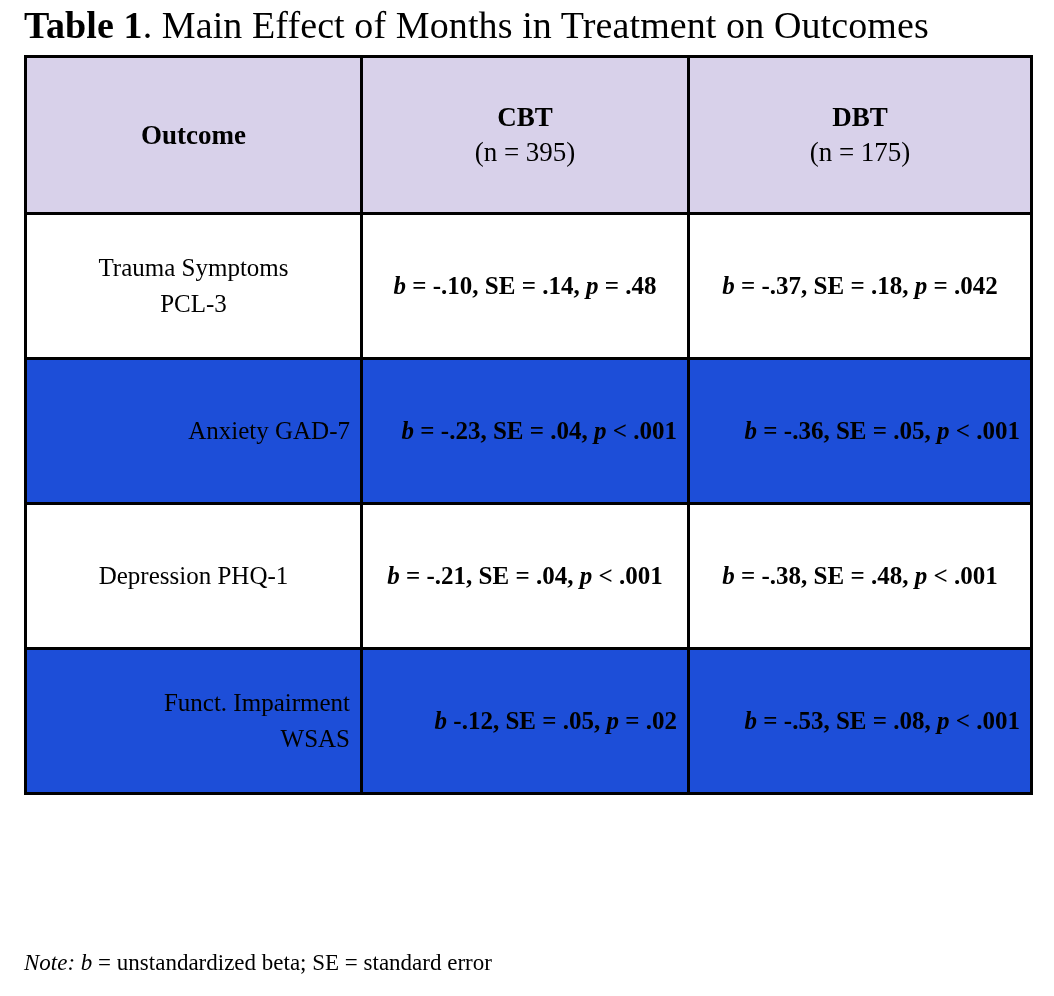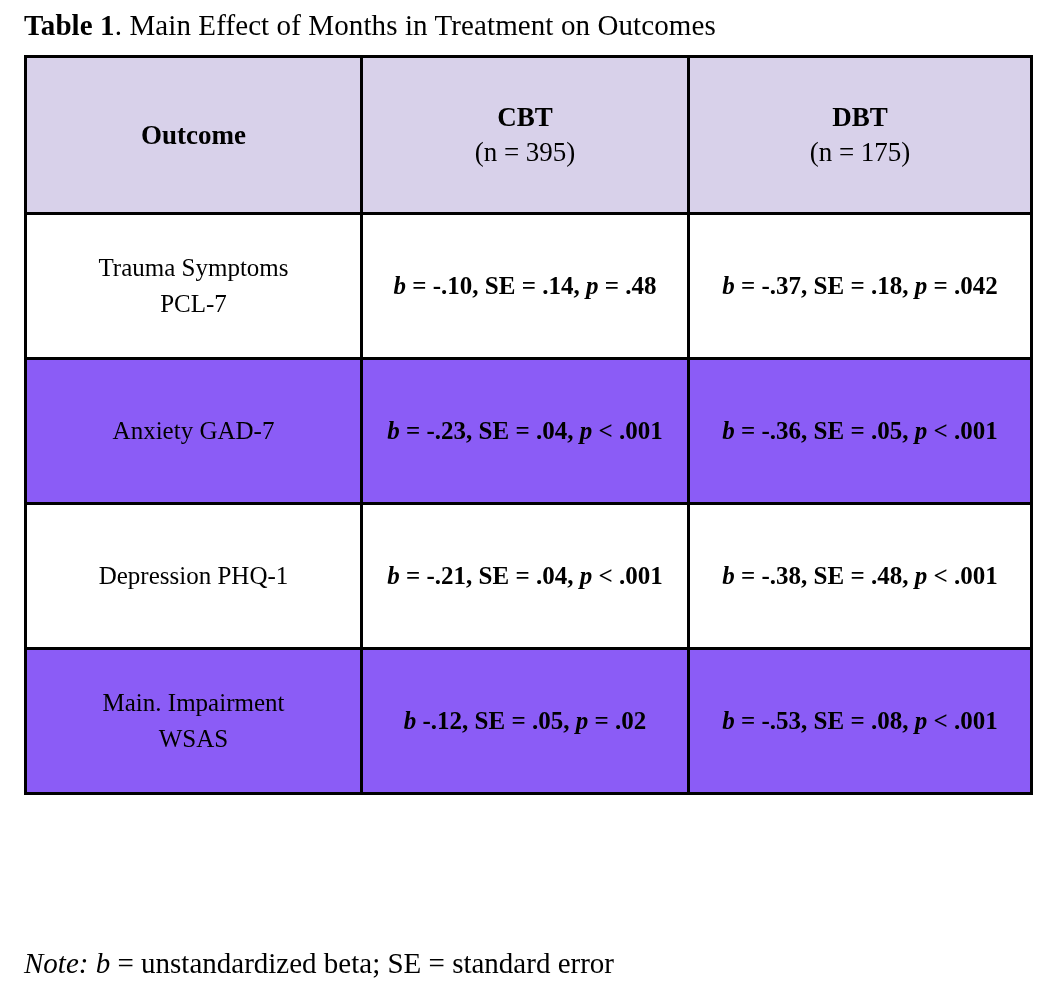--- a/index.html
+++ b/index.html
@@ -23,21 +23,21 @@
     height: 996px;
     box-sizing: border-box;
   }
 
   
   .table-caption {
     position: absolute;
     left: 24px;
     top: 6px;
     width: 1006px;
-    font-size: 29px;
+    font-size: 38px;
     line-height: 38px;
     white-space: nowrap;
     letter-spacing: 0.1px;
   }
   .table-caption .caption-label { font-weight: bold; }
   .table-caption .caption-text  { font-weight: normal; }
 
   
   .table-wrap {
     position: absolute;
@@ -71,38 +71,38 @@
     font-size: 27px;
     line-height: 35px;
     font-weight: bold;
   }
   .hdr-stack { display: block; }
   .hdr-main { display: block; font-weight: bold; }
   .hdr-sub  { display: block; font-weight: normal; }
 
   
   tbody tr.data-row td { height: 145px; font-size: 25px; line-height: 36px; }
-  tbody tr.row-shaded td { background: #8b5cf6; }
+  tbody tr.row-shaded td { background: #1d4ed8; text-align: right; }
   tbody tr.row-plain  td { background: #ffffff; }
 
   td.outcome-cell { font-weight: normal; font-size: 25px; line-height: 34px; }
   td.stat-cell    { font-weight: bold; }
 
   .lbl-line { display: block; }
 
   
   .mv { font-style: italic; }
 
   
   .table-note {
     position: absolute;
     left: 24px;
     top: 946px;
     width: 1006px;
-    font-size: 29px;
+    font-size: 23px;
     line-height: 34px;
     white-space: nowrap;
   }
   .table-note .note-lead { font-style: italic; }
   .table-note .mv { font-style: italic; }
 </style>
 </head>
 <body>
 
 <div class="page">
@@ -137,21 +137,21 @@
               <span class="hdr-sub">(n = 175)</span>
             </span>
           </th>
         </tr>
       </thead>
       <tbody>
 
         <tr class="data-row row-plain">
           <td class="outcome-cell">
             <span class="lbl-line">Trauma Symptoms</span>
-            <span class="lbl-line">PCL-7</span>
+            <span class="lbl-line">PCL-3</span>
           </td>
           <td class="stat-cell">
             <span class="mv">b</span><span> = -.10, SE = .14,</span> <span class="mv">p</span><span> = .48</span>
           </td>
           <td class="stat-cell">
             <span class="mv">b</span><span> = -.37, SE = .18,</span> <span class="mv">p</span><span> = .042</span>
           </td>
         </tr>
 
         <tr class="data-row row-shaded">
@@ -173,21 +173,21 @@
           <td class="stat-cell">
             <span class="mv">b</span><span> = -.21, SE = .04,</span> <span class="mv">p</span><span> &lt; .001</span>
           </td>
           <td class="stat-cell">
             <span class="mv">b</span><span> = -.38, SE = .48,</span> <span class="mv">p</span><span> &lt; .001</span>
           </td>
         </tr>
 
         <tr class="data-row row-shaded">
           <td class="outcome-cell">
-            <span class="lbl-line">Main. Impairment</span>
+            <span class="lbl-line">Funct. Impairment</span>
             <span class="lbl-line">WSAS</span>
           </td>
           <td class="stat-cell">
             <span class="mv">b</span><span> -.12, SE = .05,</span> <span class="mv">p</span><span> = .02</span>
           </td>
           <td class="stat-cell">
             <span class="mv">b</span><span> = -.53, SE = .08,</span> <span class="mv">p</span><span> &lt; .001</span>
           </td>
         </tr>
 

